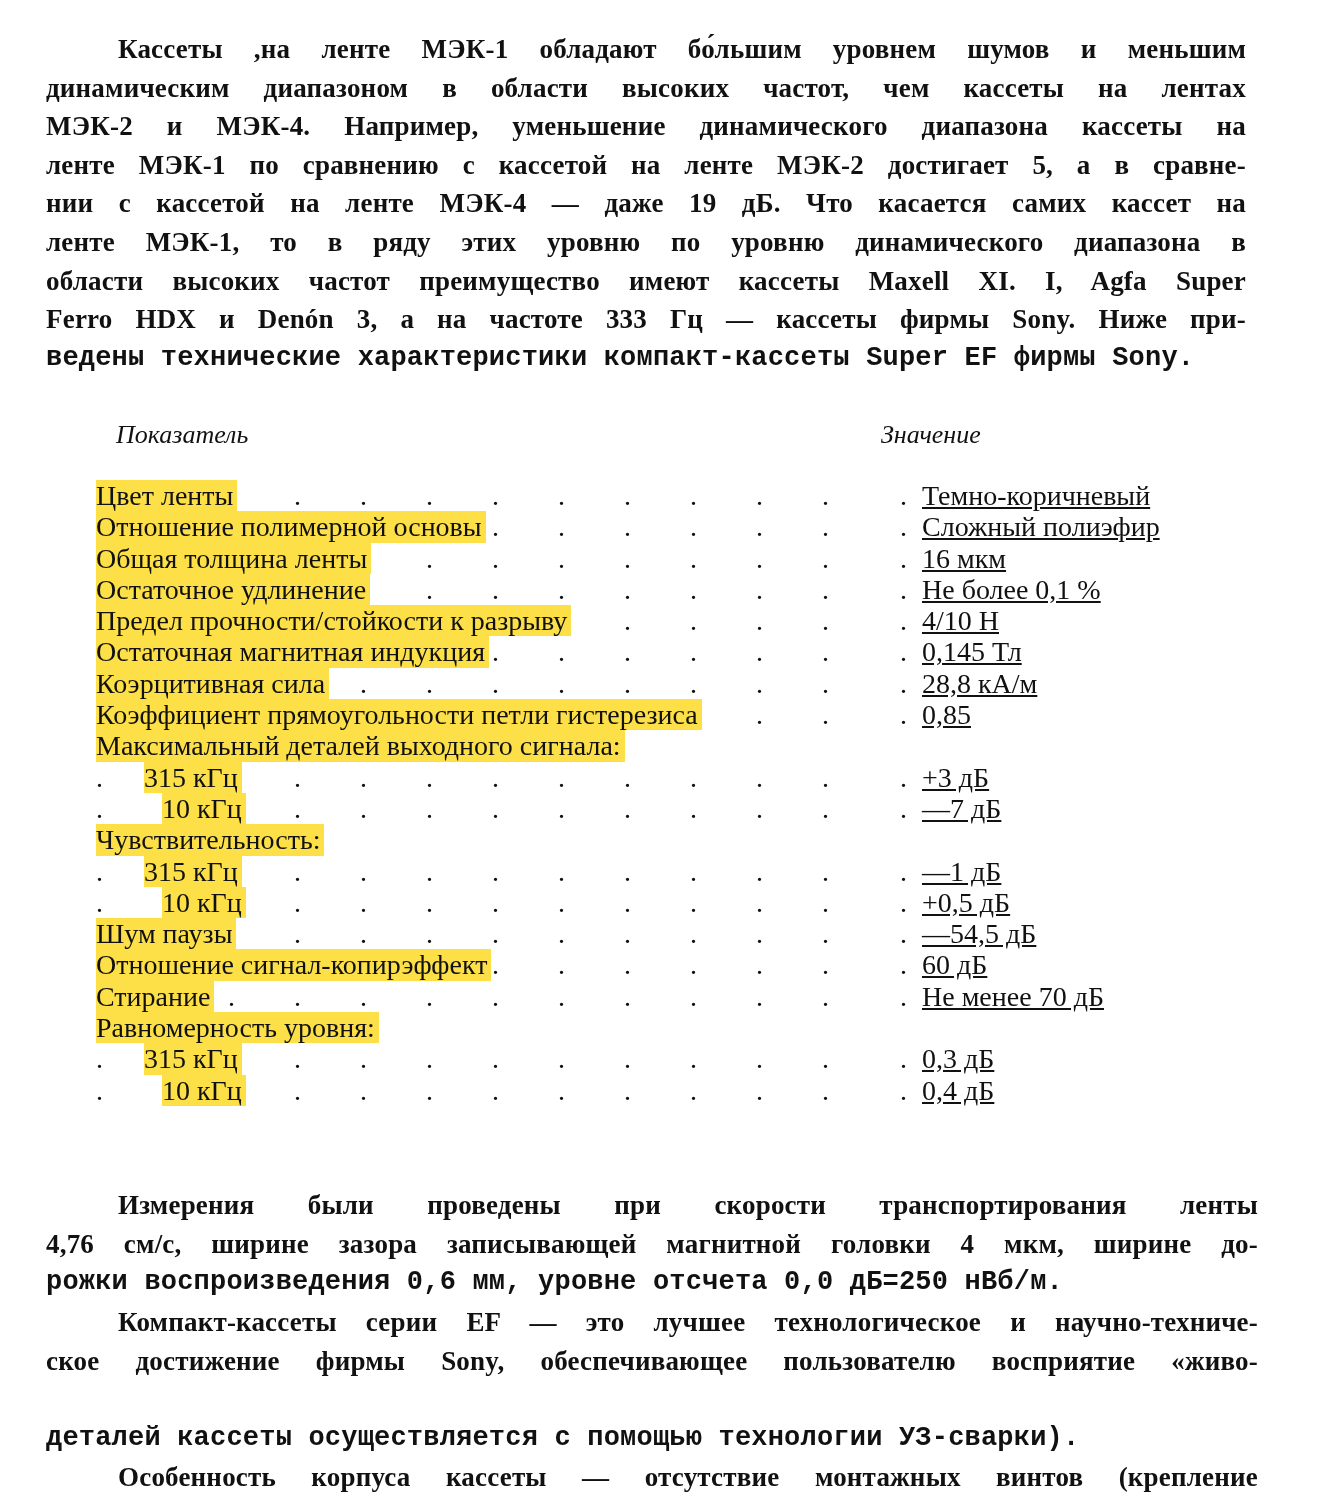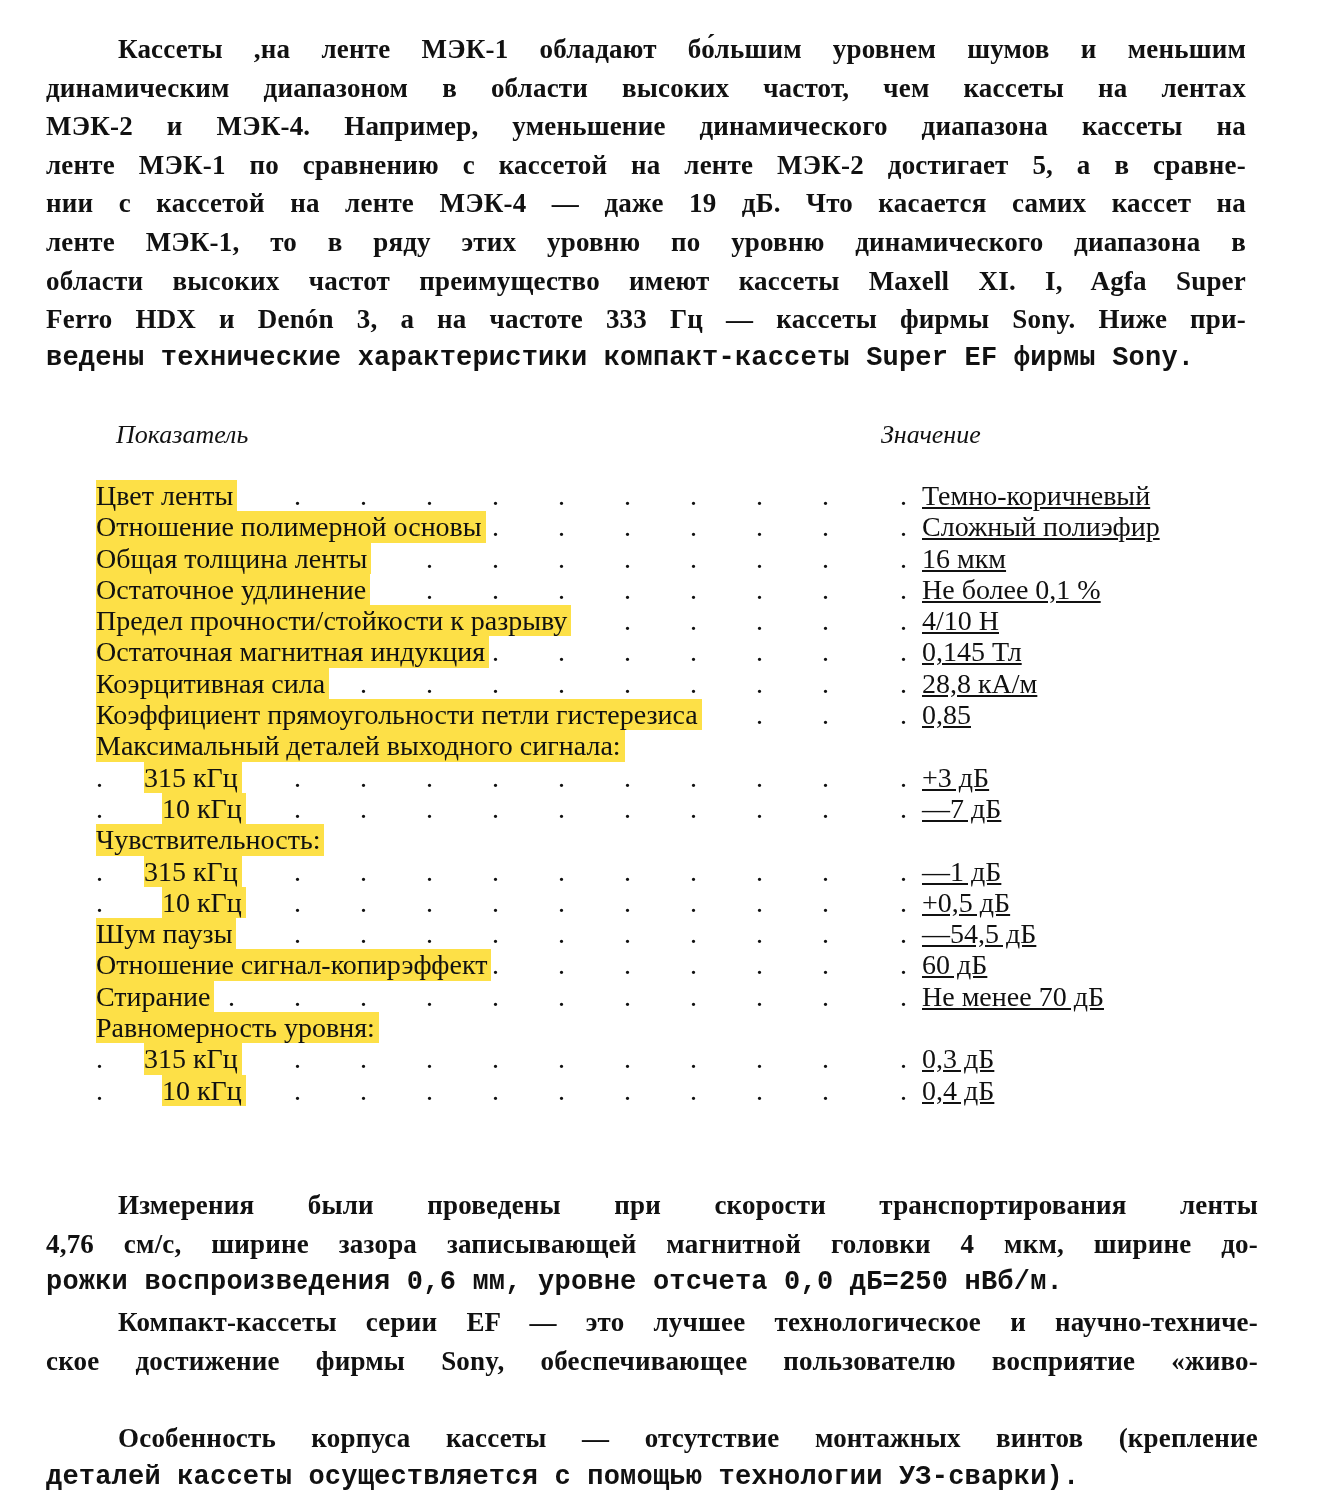--- a/index.html
+++ b/index.html
@@ -161,15 +161,15 @@
   <span class="line">4,76 см/с, ширине зазора записывающей магнитной головки 4 мкм, ширине до-</span>
   <span class="line last">рожки воспроизведения 0,6 мм, уровне отсчета 0,0 дБ=250 нВб/м.</span>
 </div>
 
 <div class="para" id="p3">
   <span class="line indent">Компакт-кассеты серии EF — это лучшее технологическое и научно-техниче-</span>
   <span class="line">ское достижение фирмы Sony, обеспечивающее пользователю восприятие «живо-</span>
 </div>
 
 <div class="para" id="p4">
+  <span class="line last">деталей кассеты осуществляется с помощью технологии УЗ-сварки).</span>
   <span class="line indent">Особенность корпуса кассеты — отсутствие монтажных винтов (крепление</span>
-  <span class="line last">деталей кассеты осуществляется с помощью технологии УЗ-сварки).</span>
 </div>
 
 </body></html>

